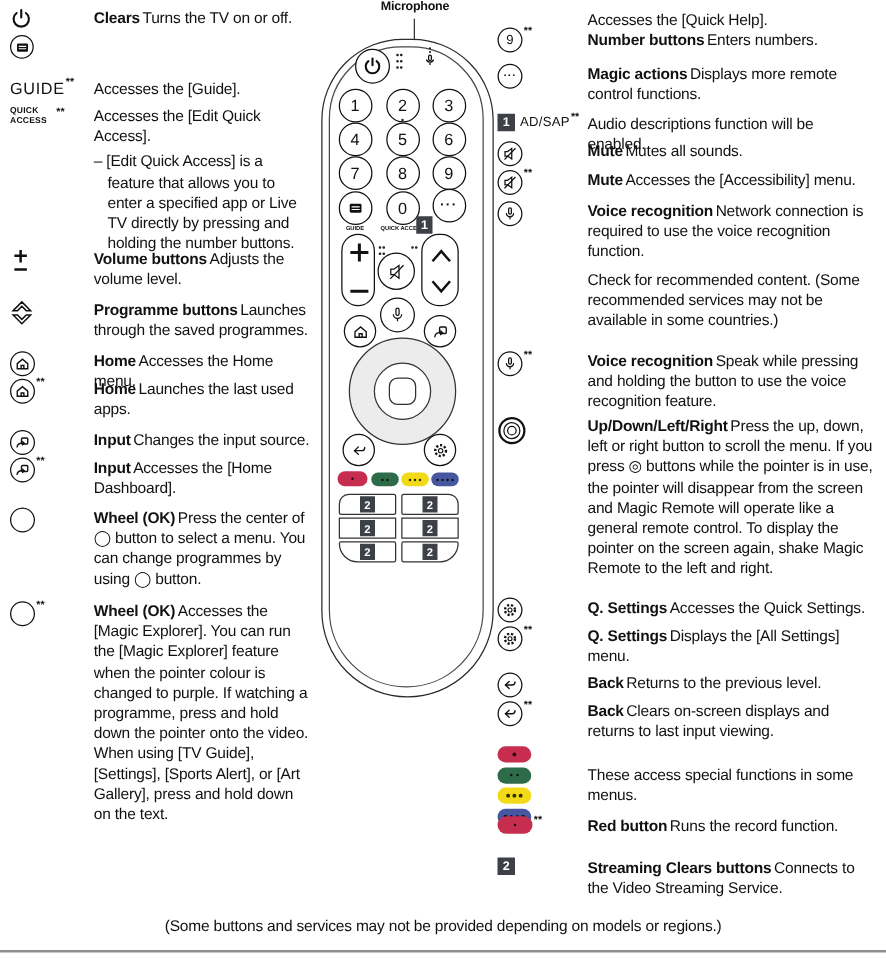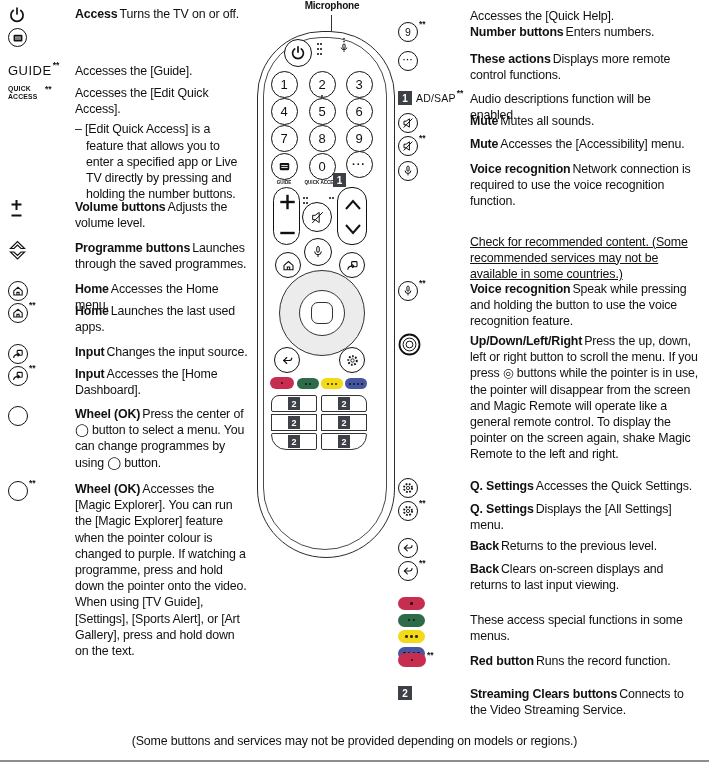--- a/index.html
+++ b/index.html
@@ -7,21 +7,21 @@
     width:709px;height:770px;position:relative;background:#fff;overflow:hidden;
     font-family:"Liberation Sans","DejaVu Sans",sans-serif;color:#111;
   }
   .row{position:absolute;display:flex;align-items:flex-start;}
   .lrow{left:8px;width:240px;}
   .rrow{left:398px;width:302px;}
   .ic{flex:0 0 67px;display:flex;align-items:flex-start;padding-top:0;}
   .ric{flex:0 0 72px;display:flex;align-items:flex-start;}
   .tx{flex:1;}
   .tx p{margin:0;font-size:12.4px;line-height:16.2px;letter-spacing:-0.15px;}
-  .tx p.gap{margin-top:24px;text-decoration:underline;}
+  .tx p.gap{margin-top:6px;}
   .tx b{font-weight:700;margin-right:2px;}
   .tx p.sub{padding-left:11px;text-indent:-11px;margin-top:4px;}
   .sup{font-size:8.5px;font-weight:700;position:relative;top:-3px;margin-left:1px;letter-spacing:0;}
   .icon-circle{width:20px;height:20px;border:1.3px solid #111;border-radius:50%;
     display:flex;align-items:center;justify-content:center;box-sizing:border-box;flex:0 0 auto;background:#fff;}
   .icon-circle.sm{width:19px;height:19px;}
   svg{display:block;}
   svg *{vector-effect:non-scaling-stroke;}
   .guide-word{font-size:13px;font-weight:400;letter-spacing:0.5px;color:#111;}
   .qa-word{font-size:6.8px;font-weight:700;line-height:7.5px;letter-spacing:0.2px;width:36px;text-transform:uppercase;}
@@ -57,21 +57,21 @@
 <div class="row lrow" style="top:6px">
   <div class="ic">
       <span>
     <svg width="18" height="18" viewBox="0 0 18 18" fill="none" stroke="#111" stroke-width="1.7" stroke-linecap="round">
           <path d="M9 2v6"></path>
           <path d="M5.3 4.4a6.1 6.1 0 1 0 7.4 0"></path>
         </svg>
   </span>
     </div>
   <div class="tx">
-      <p><b>Access</b><span>Turns the TV on or off.</span></p>
+      <p><b>Clears</b><span>Turns the TV on or off.</span></p>
     </div>
 </div>
 
 <div class="row lrow" style="top:28px">
   <div class="ic">
       <span class="icon-circle sm">
     <svg width="14" height="14" viewBox="0 0 14 14">
           <rect x="2.6" y="3.8" width="8.8" height="6.6" rx="1" fill="#111"></rect>
           <path d="M4 6.1h6M4 8h6" stroke="#fff" stroke-width="0.9"></path>
         </svg>
@@ -221,21 +221,21 @@
   </div>
 </div>
 
 <div class="row rrow" style="top:51px">
   <div class="ric">
       <span class="icon-circle">
         <span style="font-size:9px;font-weight:700;letter-spacing:0.5px;margin-top:-3px">···</span>
       </span>
     </div>
   <div class="tx">
-      <p><b>These actions</b><span>Displays more remote control functions.</span></p>
+      <p><b>Magic actions</b><span>Displays more remote control functions.</span></p>
     </div>
 </div>
 
 <div class="row rrow" style="top:91px">
   <div class="ric">
       <span class="badge" style="background: rgb(61, 65, 71);">1</span>
       <span class="adsap">AD/SAP</span>
       <span class="sup">**</span>
     </div>
   <div class="tx">

